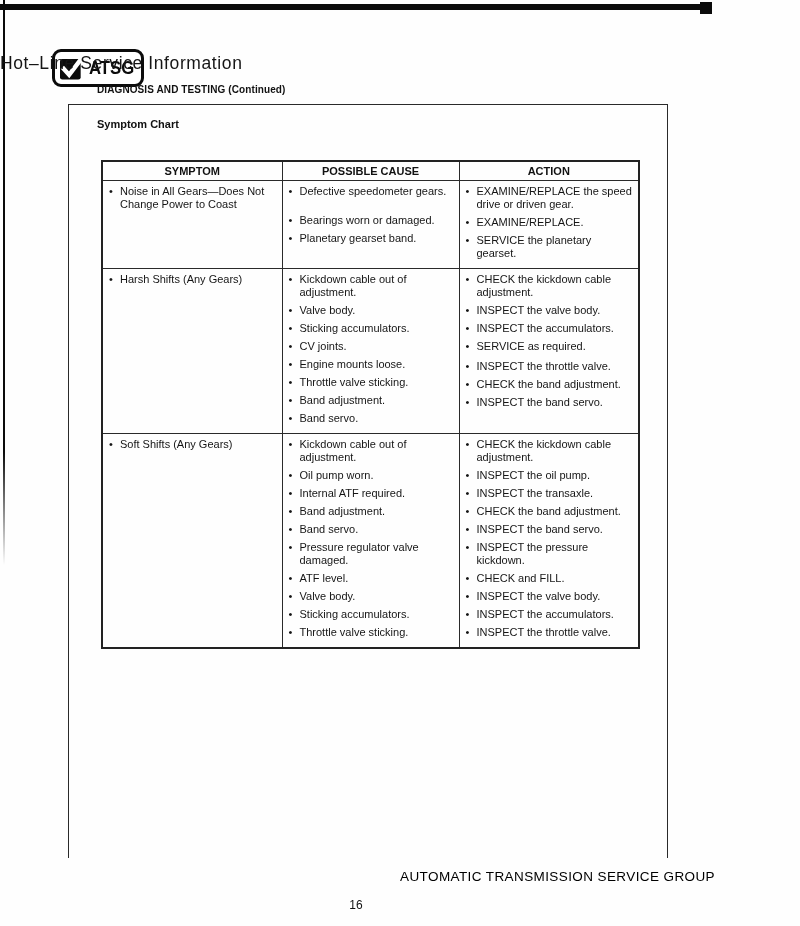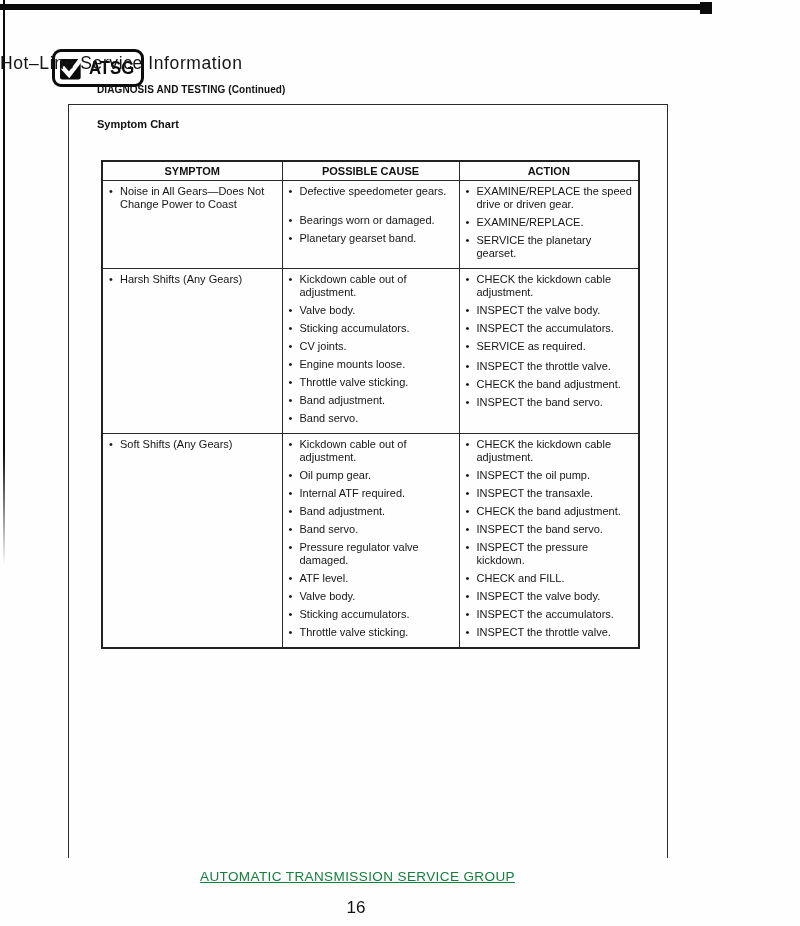--- a/index.html
+++ b/index.html
@@ -43,23 +43,23 @@
   tr.row-1 { height:153px; }
   tr.row-2 { height:198px; }
 
   .bullet-item { display:flex; margin-bottom:5px; }
   .bullet { flex:0 0 11px; width:11px; font-size:11px; line-height:13px; }
   .bullet-text { flex:1; }
   .gap-lg { margin-top:16px; }
   .gap-sm { margin-top:7px; }
 
   
-  .footer-org { position:absolute; left:0; top:869px; width:715px; text-align:center;
-    font-size:13.5px; letter-spacing:0.4px; color:#15803d;text-decoration:underline; }
-  .page-number { position:absolute; left:0; top:898px; width:712px; text-align:center; font-size:17px; color:#111; }
+  .footer-org { position:absolute; left:0; top:869px; width:715px; text-align:right;
+    font-size:13.5px; letter-spacing:0.4px; color:#000000; }
+  .page-number { position:absolute; left:0; top:898px; width:712px; text-align:center; font-size:12px; color:#111; }
 </style>
 </head>
 <body>
 
 <div class="page">
 
   <div class="scan-top-bar"></div>
   <div class="scan-top-blob"></div>
   <div class="scan-left-line"></div>
 
@@ -207,21 +207,21 @@
                 <span class="bullet-text">Soft Shifts (Any Gears)</span>
               </div>
             </td>
             <td>
               <div class="bullet-item">
                 <span class="bullet">•</span>
                 <span class="bullet-text">Kickdown cable out of adjustment.</span>
               </div>
               <div class="bullet-item">
                 <span class="bullet">•</span>
-                <span class="bullet-text">Oil pump gear.</span>
+                <span class="bullet-text">Oil pump worn.</span>
               </div>
               <div class="bullet-item">
                 <span class="bullet">•</span>
                 <span class="bullet-text">Internal ATF required.</span>
               </div>
               <div class="bullet-item">
                 <span class="bullet">•</span>
                 <span class="bullet-text">Band adjustment.</span>
               </div>
               <div class="bullet-item">

